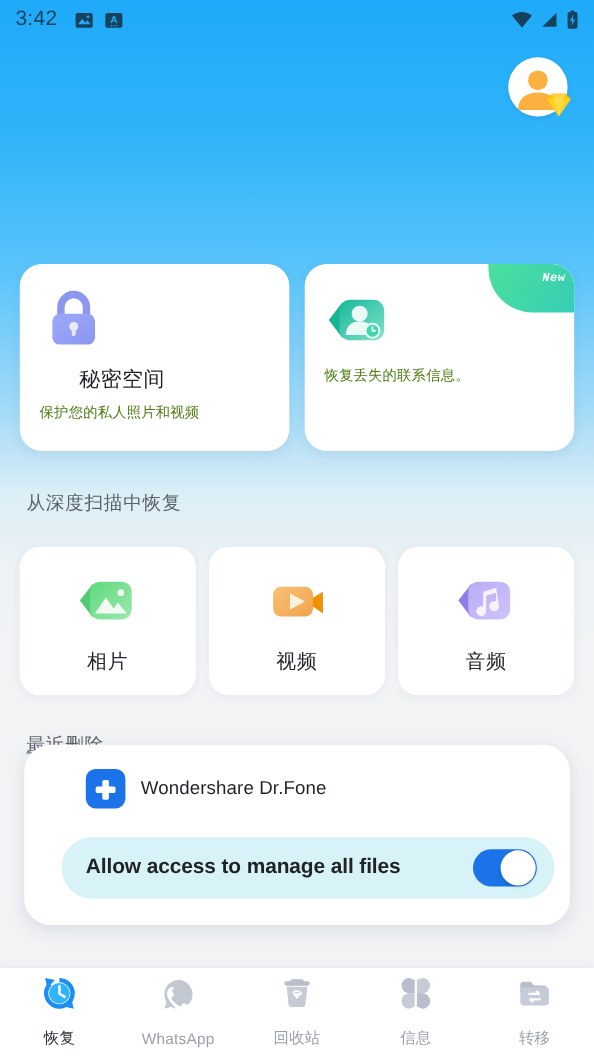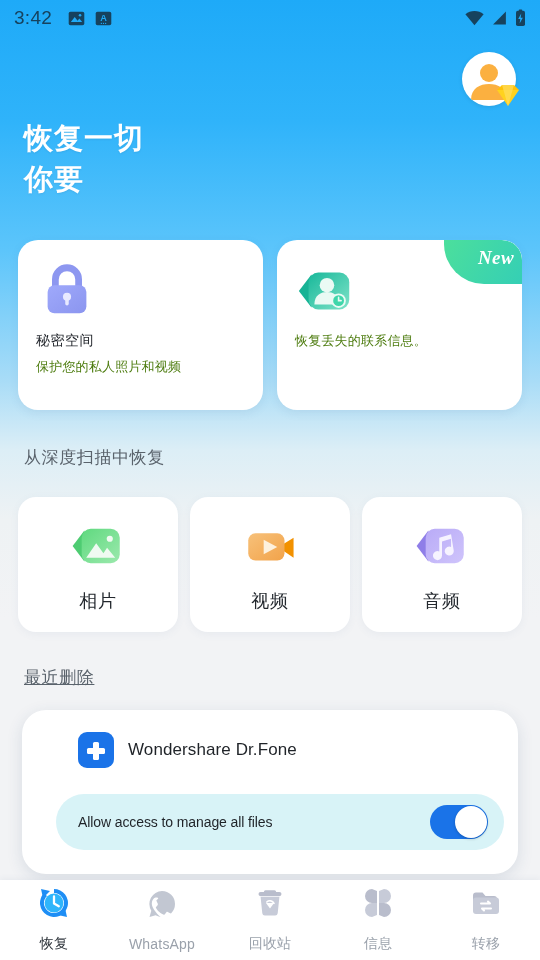--- a/index.html
+++ b/index.html
@@ -73,33 +73,33 @@
     position:relative;
     flex:1 1 0;
     height:170px;
     background:#ffffff;
     border-radius:20px;
     box-shadow:0 3px 10px rgba(60,110,160,.10);
     padding:20px 18px 0 18px;
     overflow:hidden;
   }
   .fcard-icon { width:62px; height:62px; display:block; margin-bottom:10px; }
-  .fcard-title { font-size:14px; color:#1e2228; font-weight:400; letter-spacing:.5px; }
+  .fcard-title { font-size:19px; color:#1e2228; font-weight:400; letter-spacing:.5px;margin-left:36px; }
   .fcard-sub { font-size:13px; color:#4d7c0f; margin-top:8px; letter-spacing:.2px; }
   .new-ribbon {
     position:absolute; top:0; right:0;
     width:78px; height:44px;
     background:linear-gradient(120deg,#4cdf9c 0%,#3fd6aa 55%,#35cfb5 100%);
     border-bottom-left-radius:40px;
     border-top-right-radius:20px;
   }
   .new-ribbon span {
     position:absolute; top:7px; right:8px;
-    color:#fff; font-size:19px; font-style:italic; font-weight:700;
-    font-family:Liberation Serif, serif;
+    color:#fff; font-size:11px; font-style:italic; font-weight:700;
+    font-family:Liberation Mono, monospace;
     letter-spacing:.4px;
   }
 
   
   .section-title {
     position:absolute; left:24px;
     font-size:17px; color:#5a636c; letter-spacing:.6px;text-align:right;
   }
   #sec-deep { top:446px; }
   #sec-recent { top:666px;text-decoration:underline; }
@@ -113,21 +113,21 @@
     flex:1 1 0; height:135px;
     background:#ffffff; border-radius:18px;
     box-shadow:0 2px 8px rgba(90,120,150,.07);
     display:flex; flex-direction:column; align-items:center; justify-content:center;text-align:center;
   }
   .cat-icon { width:58px; height:58px; display:block; }
   .cat-label { font-size:18px; color:#23282e; margin-top:14px; letter-spacing:.8px; }
 
   
   .perm-dialog {
-    position:absolute; top:710px; left:22px; right:22px;
+    position:absolute; top:677px; left:22px; right:22px;
     height:164px;
     background:#ffffff;
     border-radius:24px;
     box-shadow:0 4px 16px rgba(40,70,110,.13);
     overflow:hidden;
   }
   .perm-head { display:flex; align-items:center; padding:22px 0 0 56px; }
   .perm-app-icon {
     width:36px; height:36px; border-radius:9px;
     background:#1a73e8;
@@ -141,21 +141,21 @@
   .perm-app-icon::after  { left:15px; top:9.5px; width:6px; height:18px; }
   .perm-app-name { font-size:17px; color:#1f2328; margin-left:14px; letter-spacing:.1px; }
   .perm-option {
     margin:26px 14px 0 34px;
     height:56px;
     background:#d8f3f7;
     border-radius:28px;
     display:flex; align-items:center; padding:0 16px 0 22px;
   }
   .perm-option-label {
-    font-size:14px; font-weight:400; color:#1f2328; letter-spacing:-.1px;
+    font-size:19px; font-weight:700; color:#1f2328; letter-spacing:-.1px;
   }
   .toggle {
     margin-left:auto;
     width:58px; height:34px; border-radius:17px;
     background:#1a73e8; position:relative; flex:none;
   }
   .toggle-knob {
     position:absolute; right:1px; top:1px;
     width:32px; height:32px; border-radius:50%;
     background:#ffffff;
@@ -221,24 +221,20 @@
         <path d="M9 48 C9 36 18 32 27 32 C36 32 45 36 45 48 Z" fill="#fbb040"></path>
       </svg>
     </div>
     <svg class="vip-badge" viewBox="0 0 26 24">
       <path d="M2 6 L24 6 L13 22 Z" fill="#ffd21e"></path>
       <path d="M2 6 L7 1 L19 1 L24 6 Z" fill="#ffc107"></path>
       <path d="M7 1 L13 22 L19 1 Z" fill="#ffe066" opacity=".65"></path>
     </svg>
   </div>
 
-  <div class="headline">
-    <div>恢复一切</div>
-    <div>你要</div>
-  </div>
 
   <div class="feature-row">
 
     <div class="fcard">
       <svg class="fcard-icon" viewBox="0 0 64 64">
         <defs>
           <linearGradient id="lockg" x1="0" y1="0" x2="1" y2="1">
             <stop offset="0%" stop-color="#9fa9fb"></stop>
               <stop offset="100%" stop-color="#8b95ef"></stop>
           </linearGradient>

